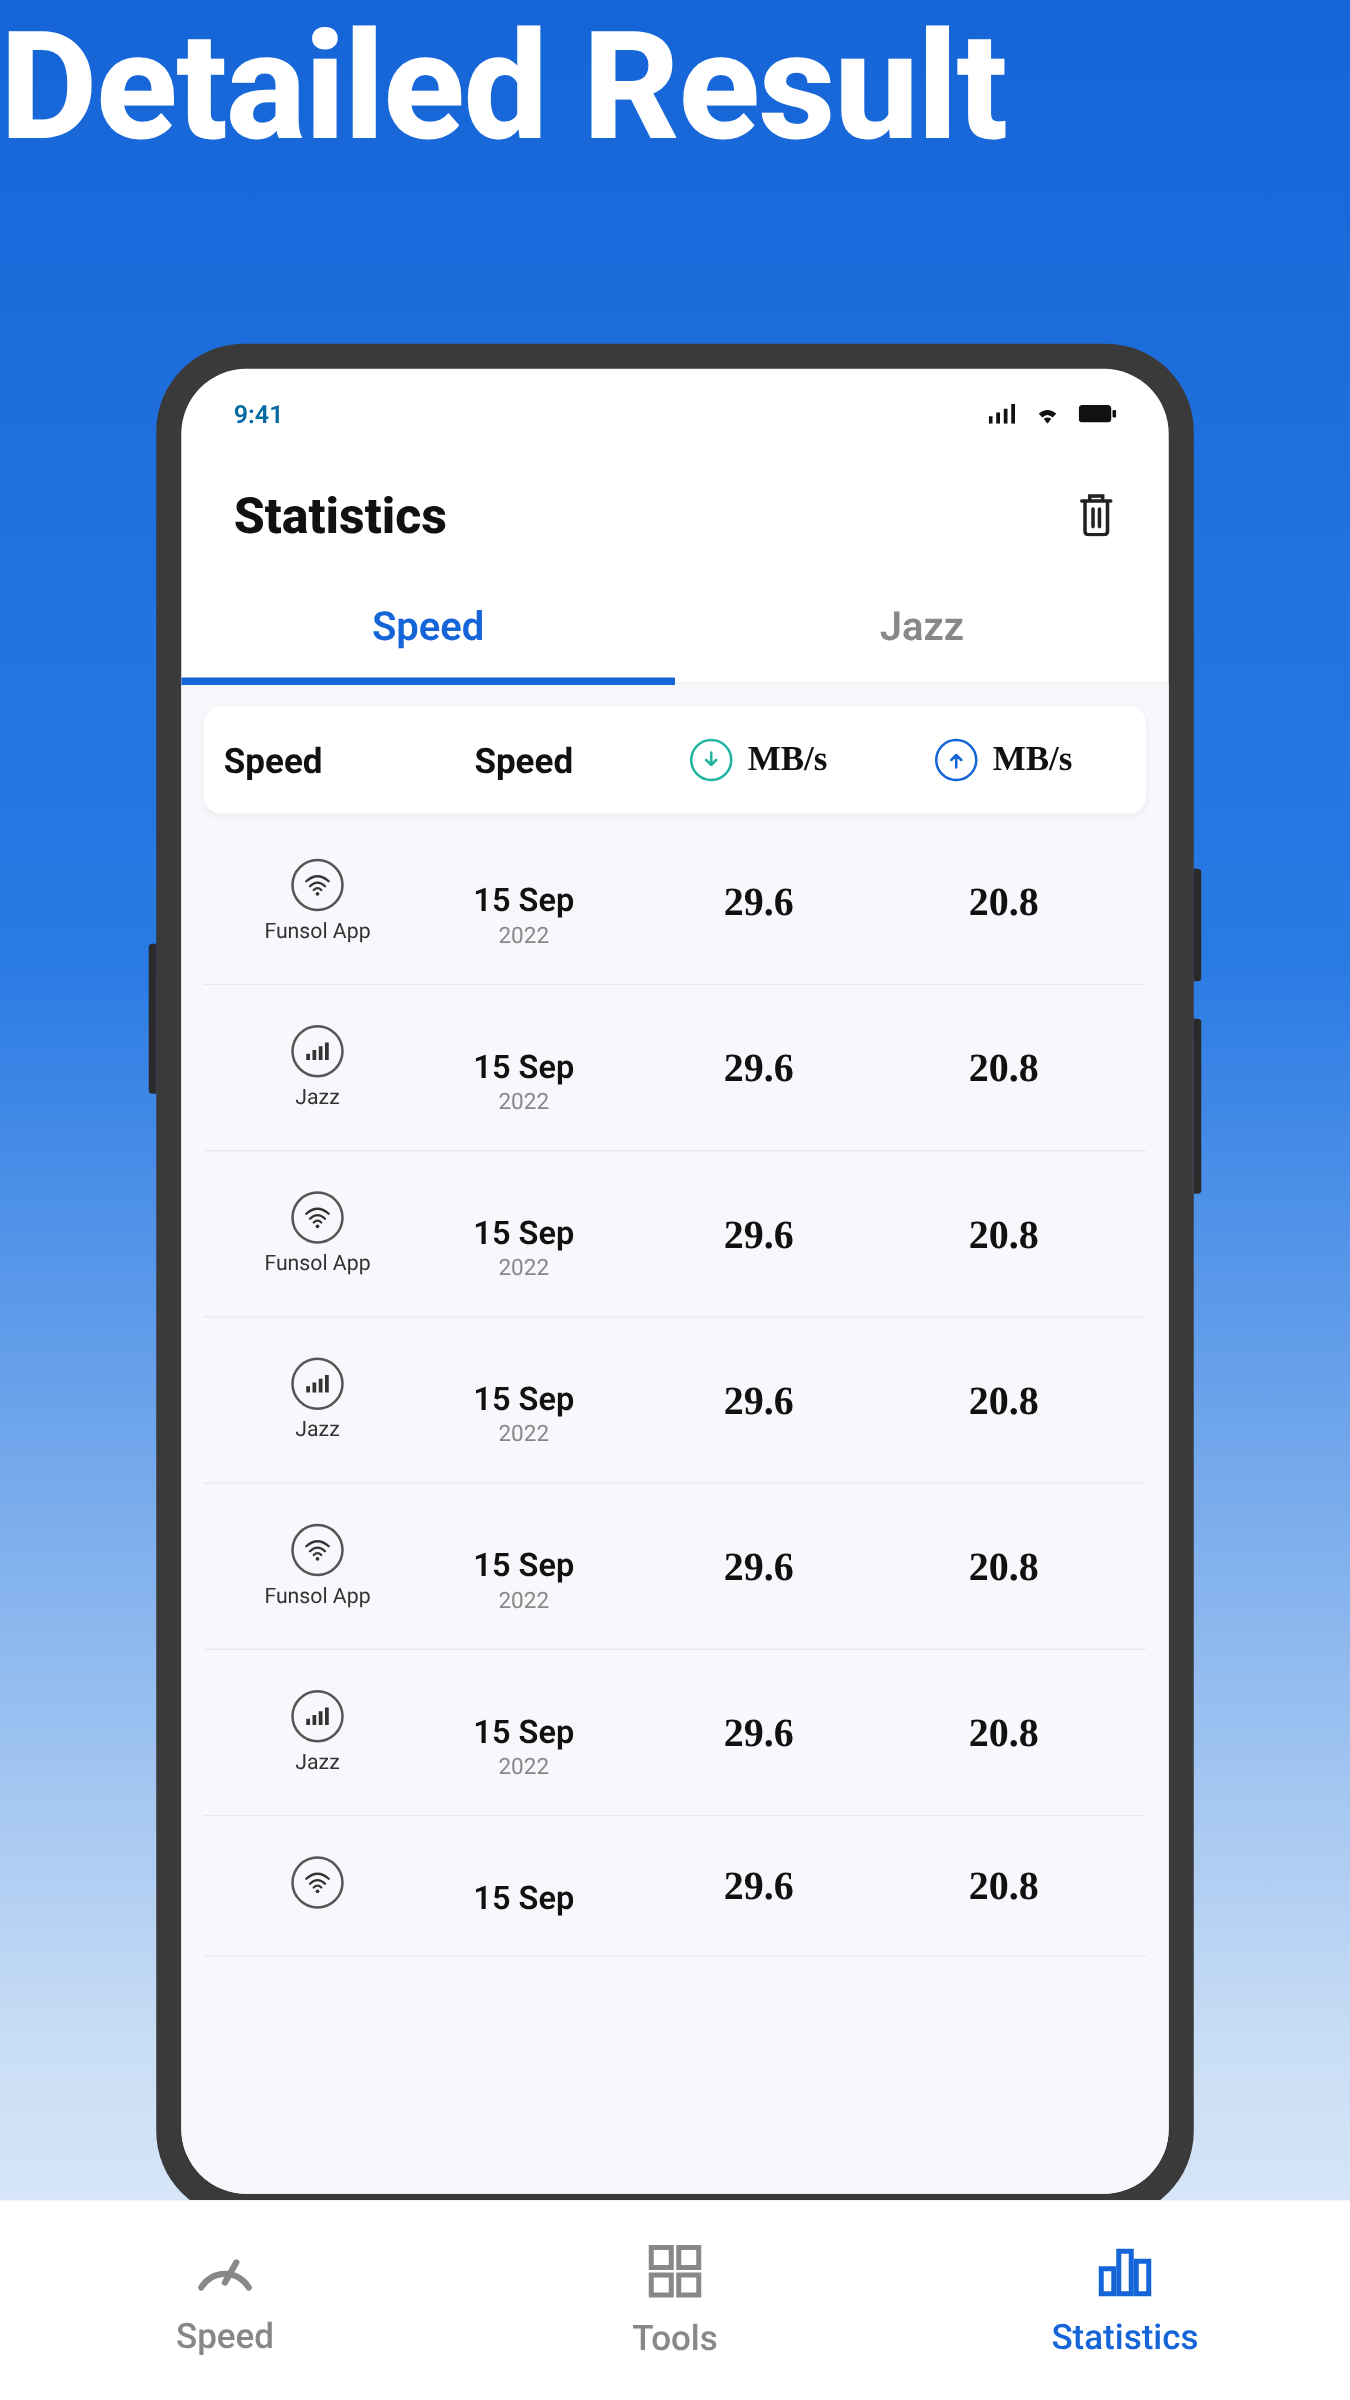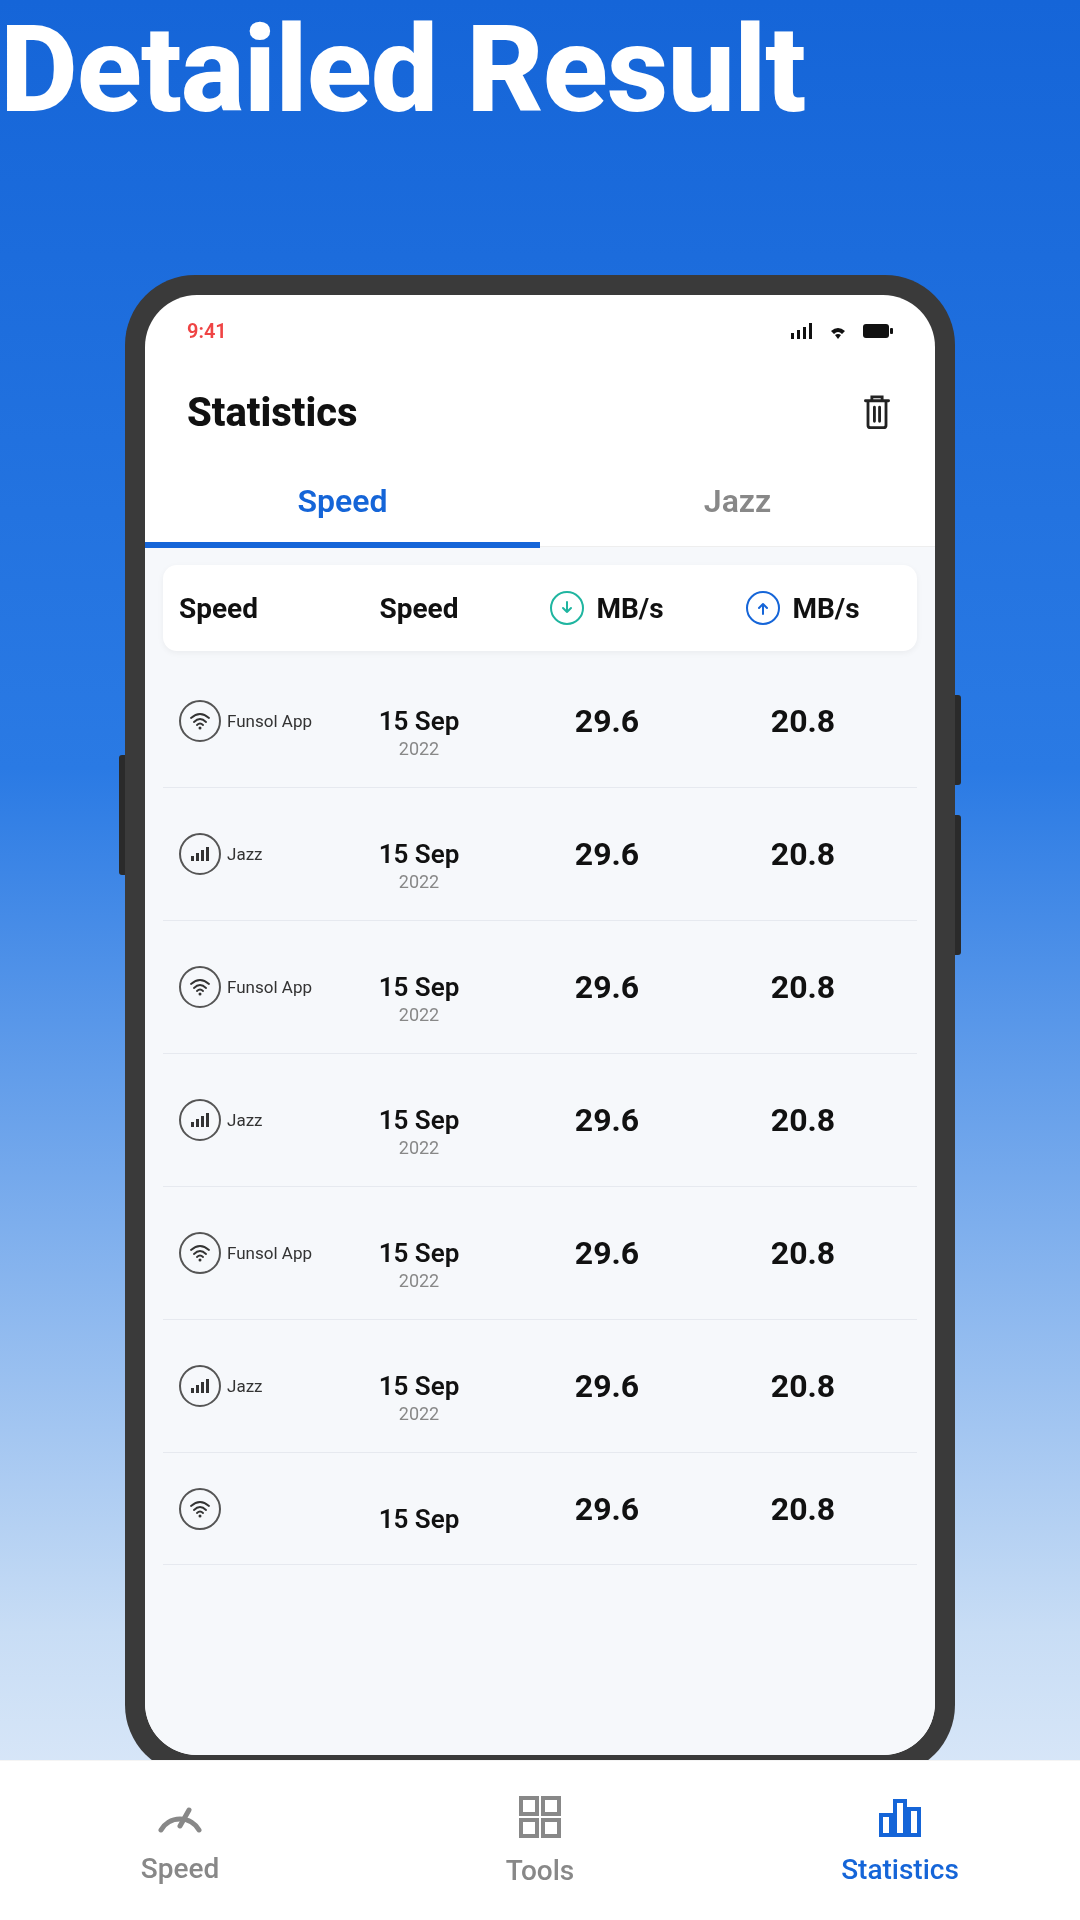--- a/index.html
+++ b/index.html
@@ -36,21 +36,21 @@
   overflow: hidden;
   position: relative;
 }
 .status-bar {
   display: flex;
   justify-content: space-between;
   align-items: center;
   padding: 24px 42px 10px;
   font-size: 20px;
   font-weight: 600;
-  color: #ef4444;
+  color: #0369a1;
 }
 .status-icons { display: flex; gap: 14px; align-items: center; }
 .status-icons svg { display: block; }
 .header {
   display: flex;
   justify-content: space-between;
   align-items: center;
   padding: 36px 42px 26px;
 }
 .header-title {
@@ -92,39 +92,39 @@
 .table-header {
   background: #fff;
   border-radius: 14px;
   box-shadow: 0 2px 6px rgba(0,0,0,0.05);
   display: flex;
   align-items: center;
   padding: 26px 16px;
 }
 .col-type { flex: 0 0 150px; font-size: 28px; font-weight: 700; color: #111; }
 .col-date { flex: 0 0 180px; font-size: 28px; font-weight: 700; color: #111; text-align: center; }
-.col-down, .col-up { flex: 1; display: flex; align-items: center; justify-content: center; gap: 12px; font-size: 28px; font-weight: 700; color: #111; }
+.col-down, .col-up { flex: 1; display: flex; align-items: center; justify-content: center; gap: 12px; font-size: 28px; font-weight: 700; color: #111; font-family: Liberation Serif, serif; }
 .arrow-circle {
   width: 34px; height: 34px;
   border: 2px solid;
   border-radius: 50%;
   display: flex; align-items: center; justify-content: center;
 }
 .arrow-circle.down { border-color: #1fb5a0; color: #1fb5a0; }
 .arrow-circle.up { border-color: #1565d8; color: #1565d8; }
 .rows { margin-top: 4px; }
 .row {
   display: flex;
   align-items: center;
   padding: 28px 16px;
   border-bottom: 1px solid #e6e9ef;
 }
 .row .col-type {
   display: flex;
-  flex-direction: row;
+  flex-direction: column;
   align-items: center;
   gap: 6px;
 }
 .type-icon {
   width: 42px; height: 42px;
   border: 2px solid #555;
   border-radius: 50%;
   display: flex; align-items: center; justify-content: center;
 }
 .type-label { font-size: 17px; color: #333; font-weight: 400; }

